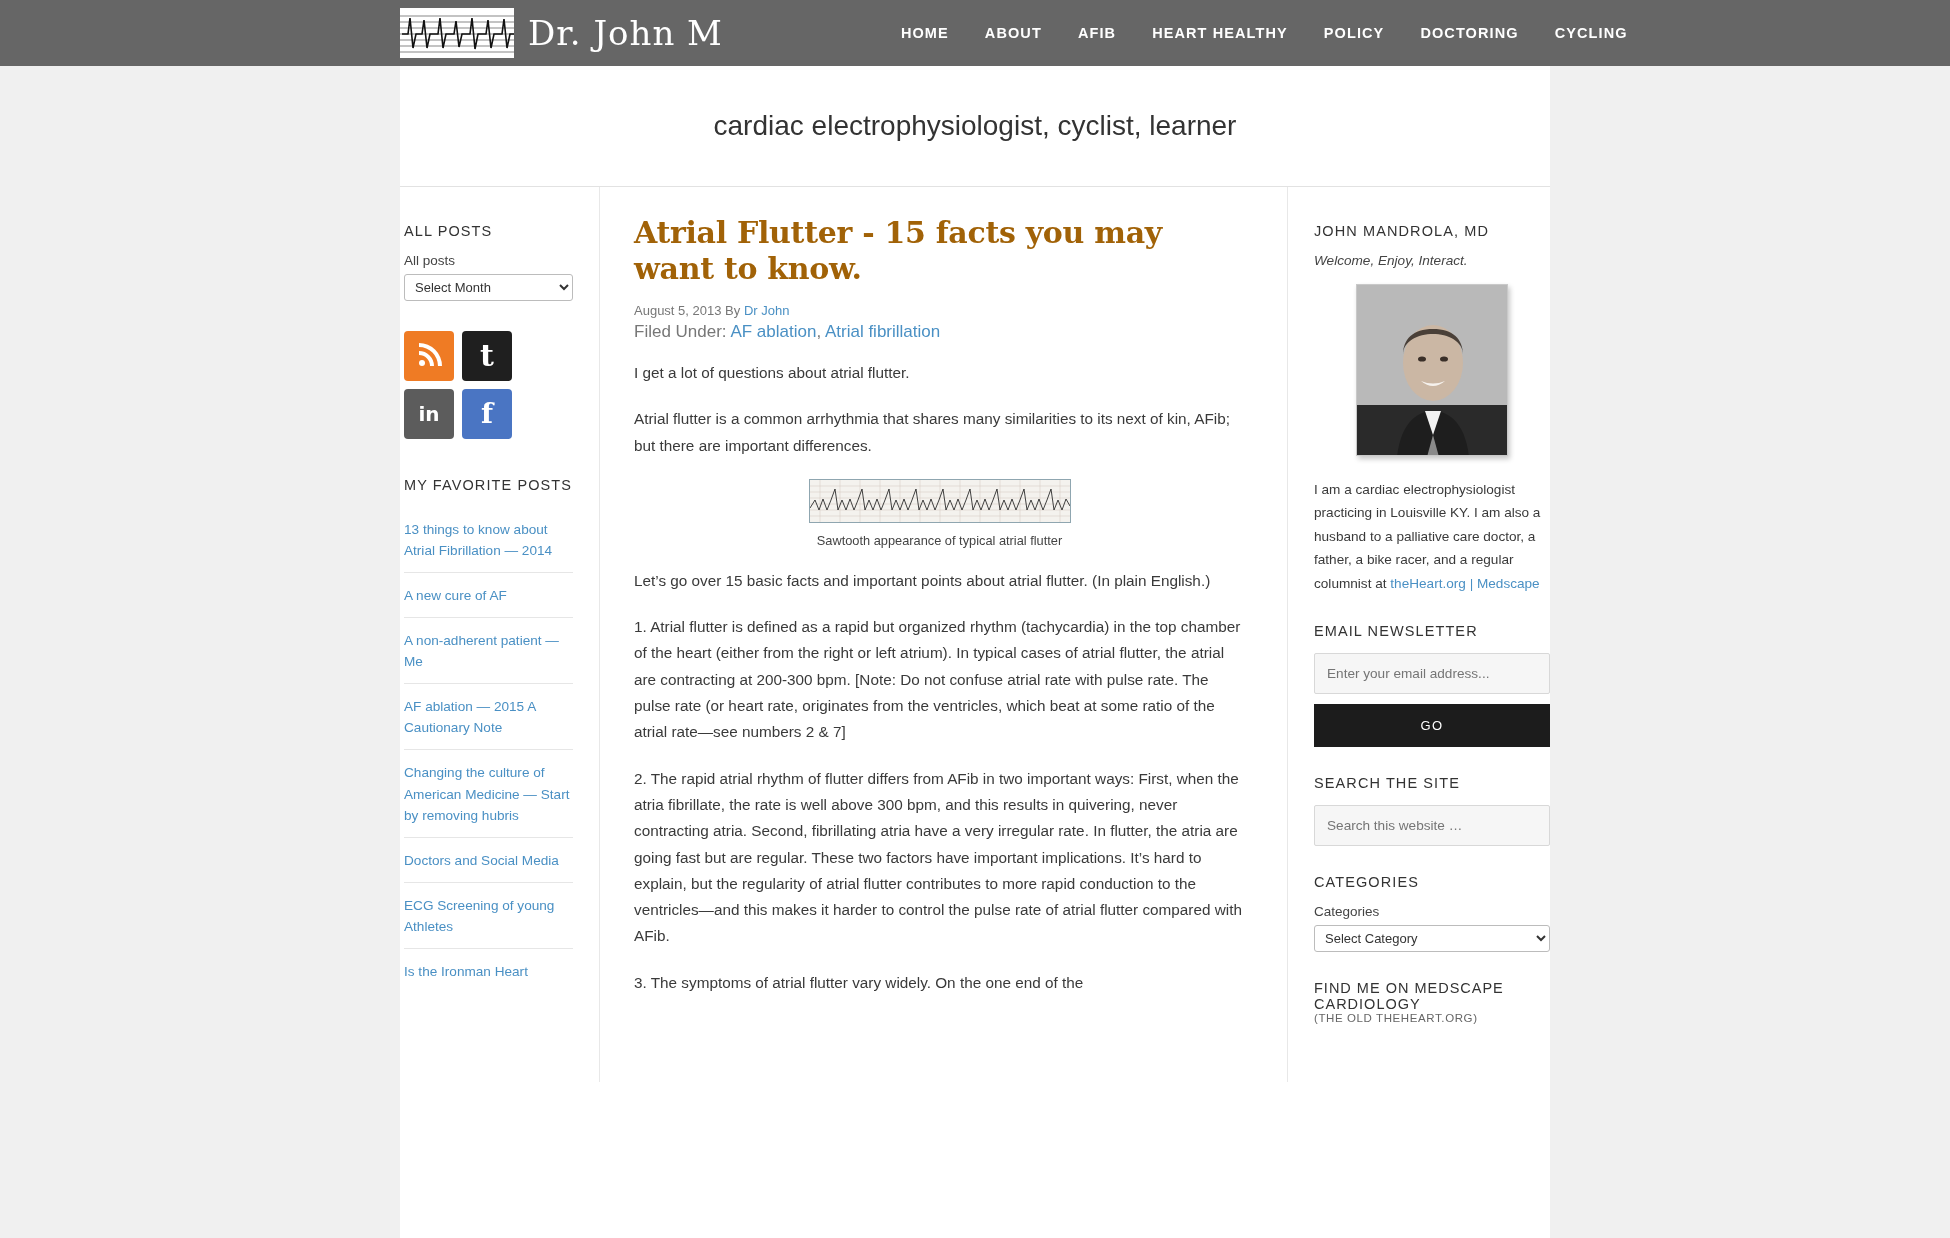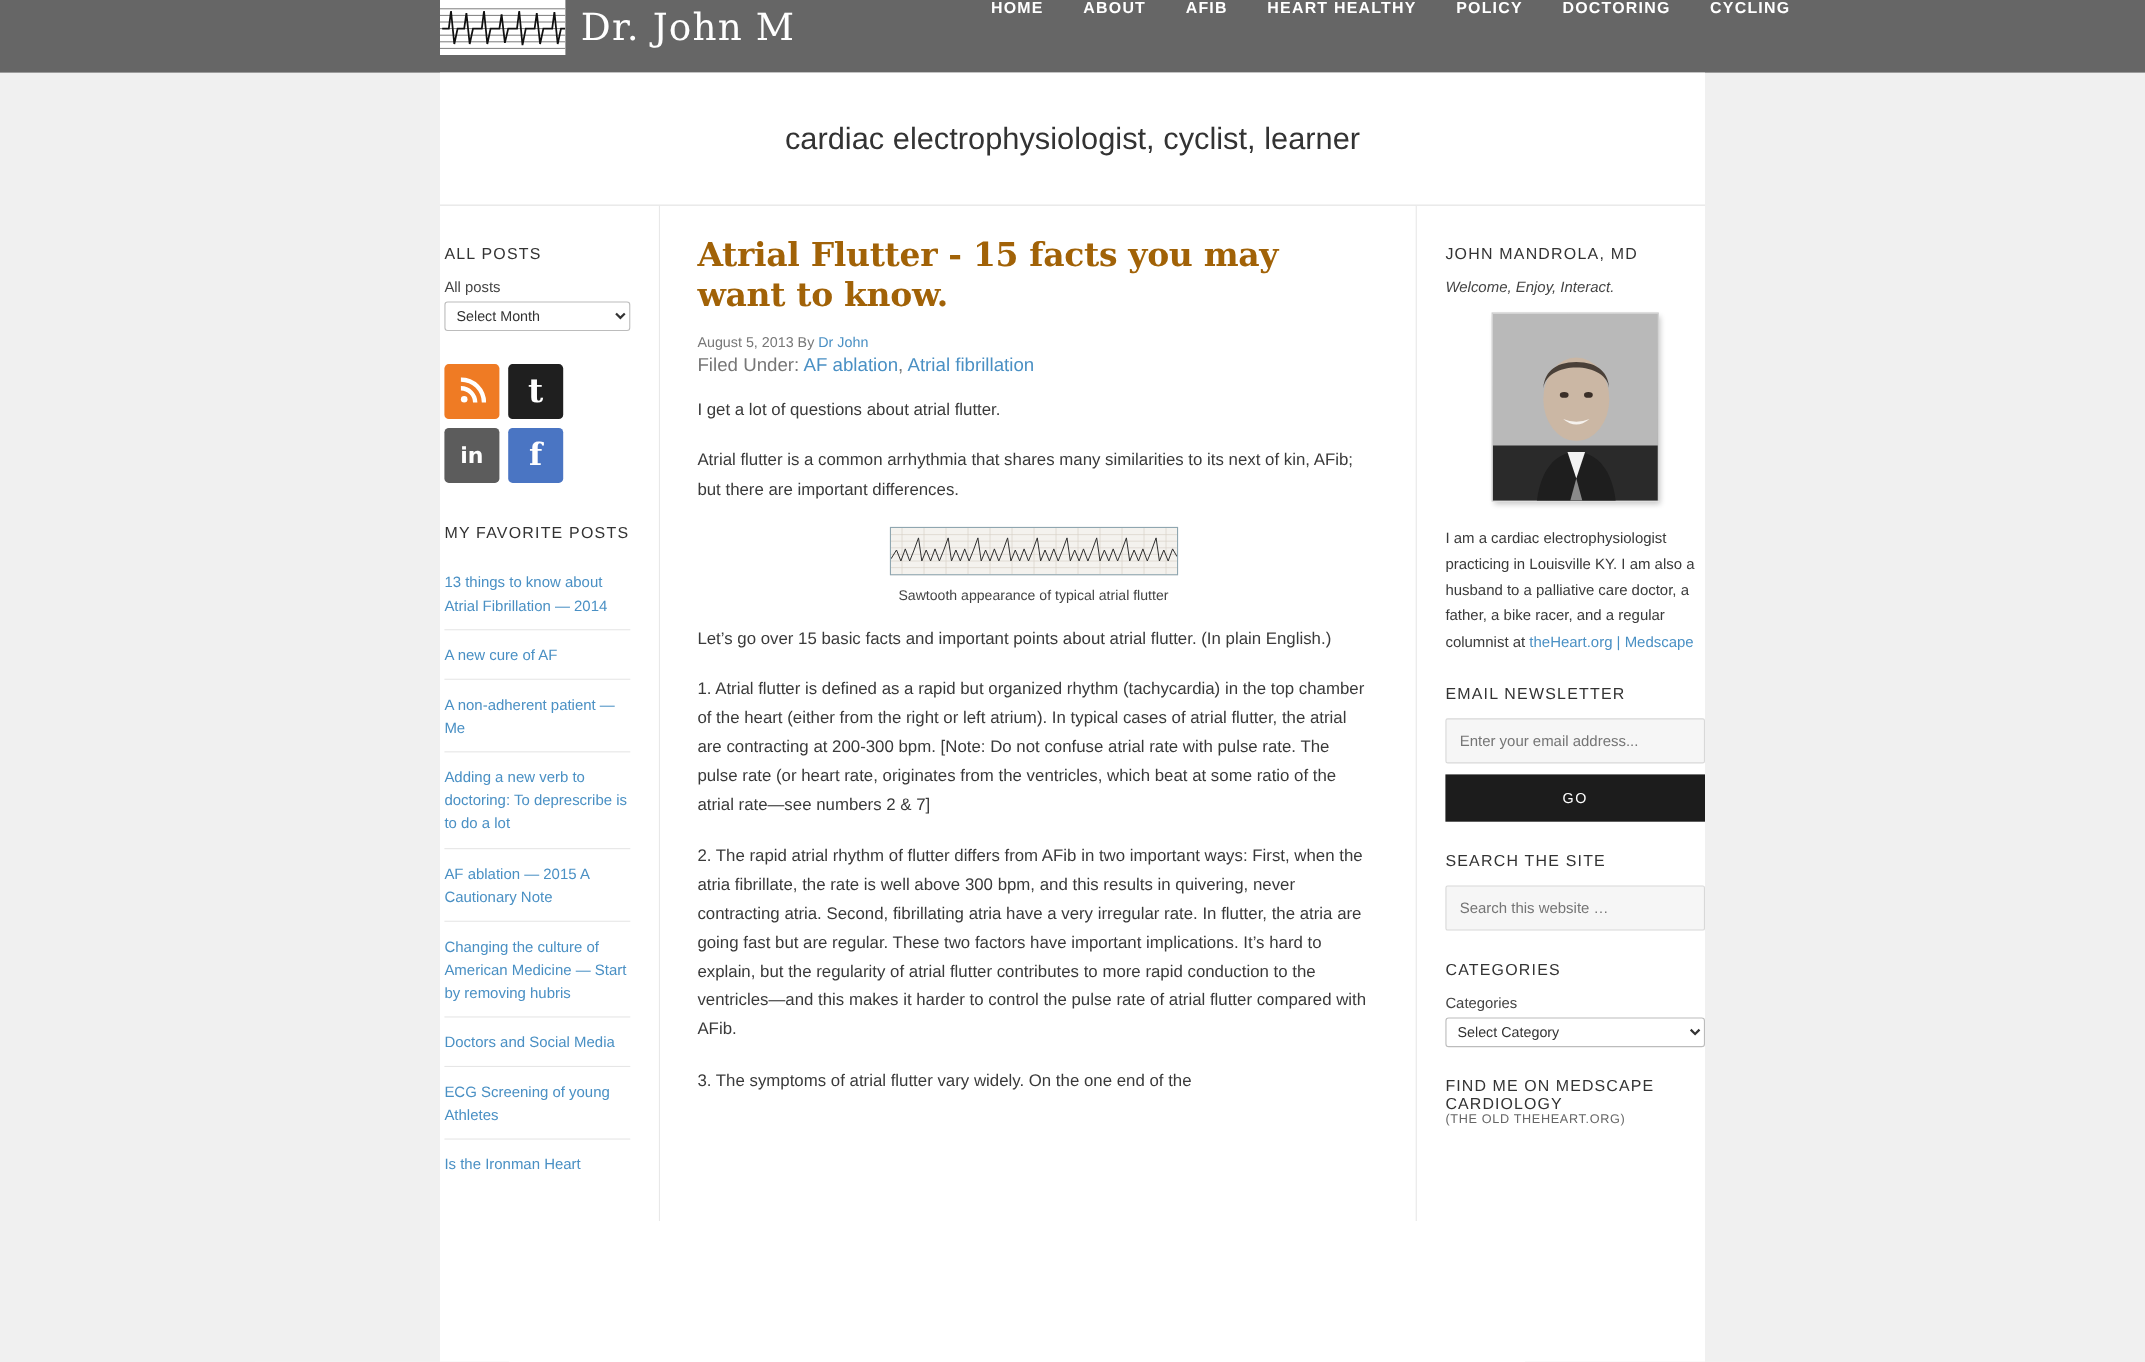--- a/index.html
+++ b/index.html
@@ -16,21 +16,21 @@
     width: 1950px;
     position: relative;
     background: #f0f0f0;
   }
 
   
   .navbar {
     background: #666666;
     height: 66px;
     display: flex;
-    align-items: flex-start;
+    align-items: center;
     padding-left: 400px;
   }
   .brand {
     display: flex;
     align-items: center;
     gap: 14px;
   }
   .ecg-logo {
     width: 114px;
     height: 50px;
@@ -303,21 +303,20 @@
           <div class="sq sq-fb">
             <span style="font-family:'DejaVu Serif',serif;font-size:28px;line-height:1;">f</span>
           </div>
         </div>
 
         <div class="widget-title" style="margin-top:38px;">MY FAVORITE POSTS</div>
         <div class="fav-list">
           <div class="fav-item"><a href="#">13 things to know about Atrial Fibrillation — 2014</a></div>
           <div class="fav-item"><a href="#">A new cure of AF</a></div>
           <div class="fav-item"><a href="#">A non-adherent patient — Me</a></div>
-          <div class="fav-item"><a href="#">Adding a new verb to doctoring: To deprescribe is to do a lot</a></div>
           <div class="fav-item"><a href="#">AF ablation — 2015 A Cautionary Note</a></div>
           <div class="fav-item"><a href="#">Changing the culture of American Medicine — Start by removing hubris</a></div>
           <div class="fav-item"><a href="#">Doctors and Social Media</a></div>
           <div class="fav-item"><a href="#">ECG Screening of young Athletes</a></div>
           <div class="fav-item" style="border-bottom:none;"><a href="#">Is the Ironman Heart</a></div>
         </div>
       </aside>
 
       <main class="content">
         <h1 class="entry-title">Atrial Flutter - 15 facts you may want to know.</h1>

